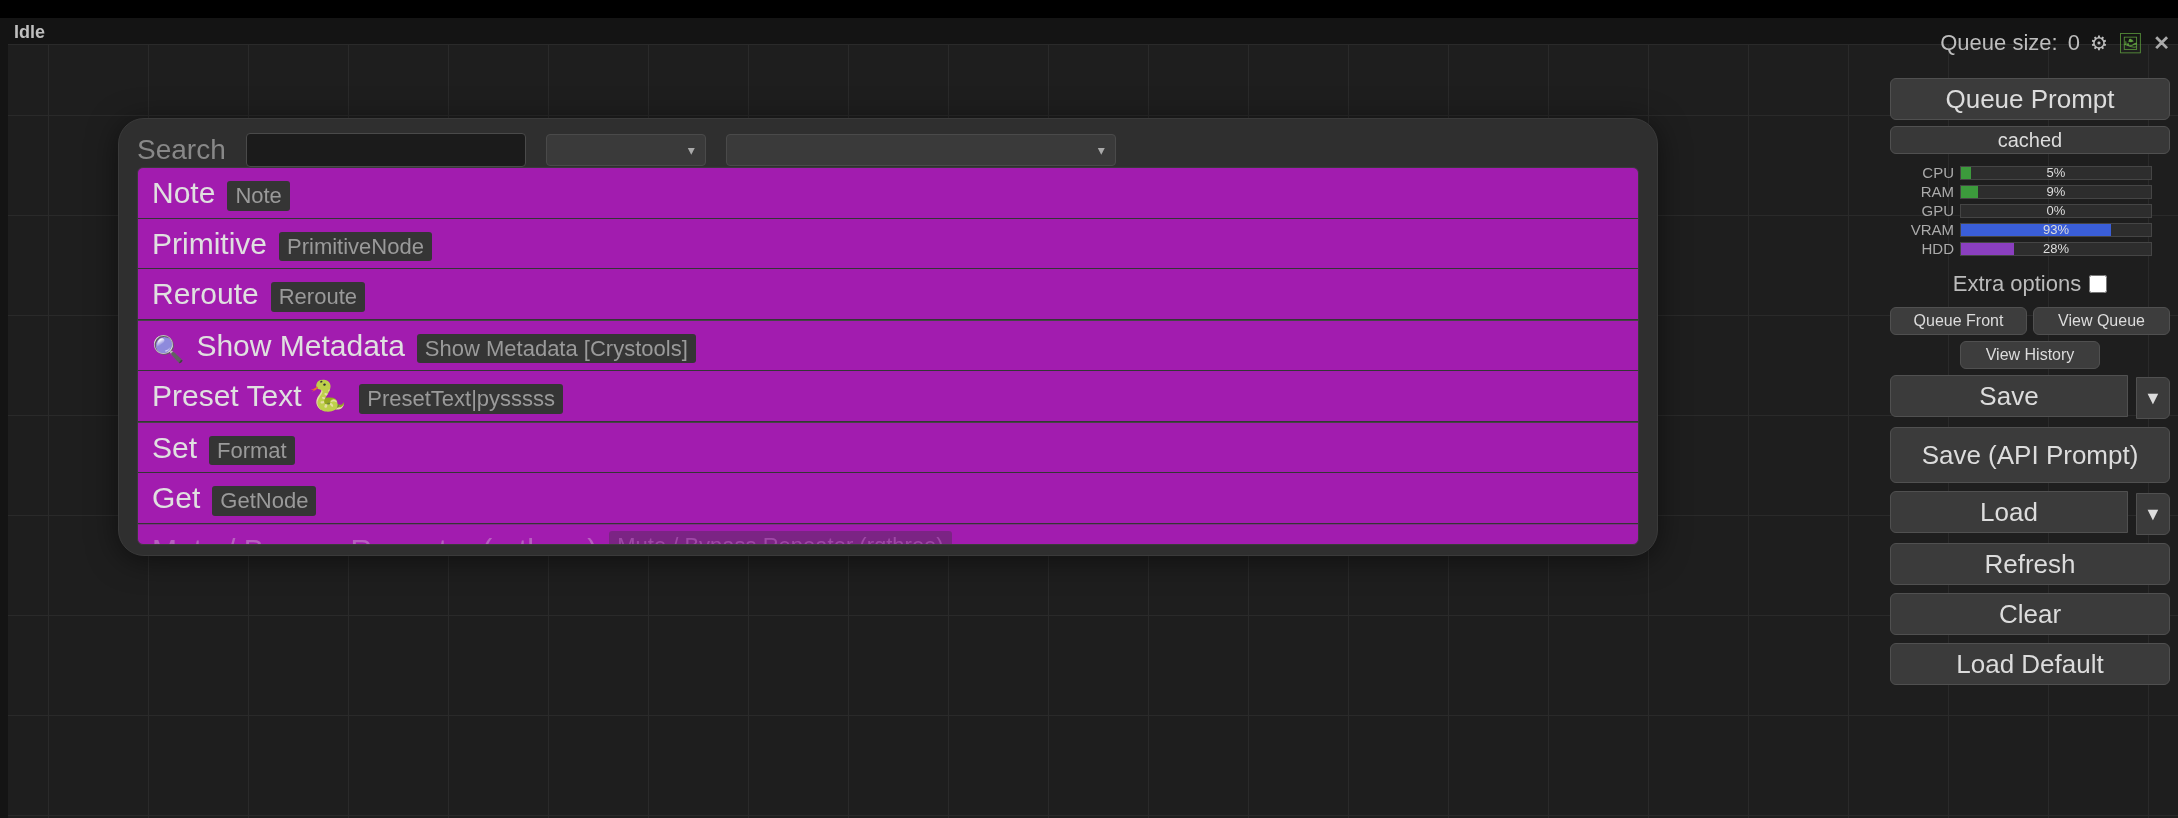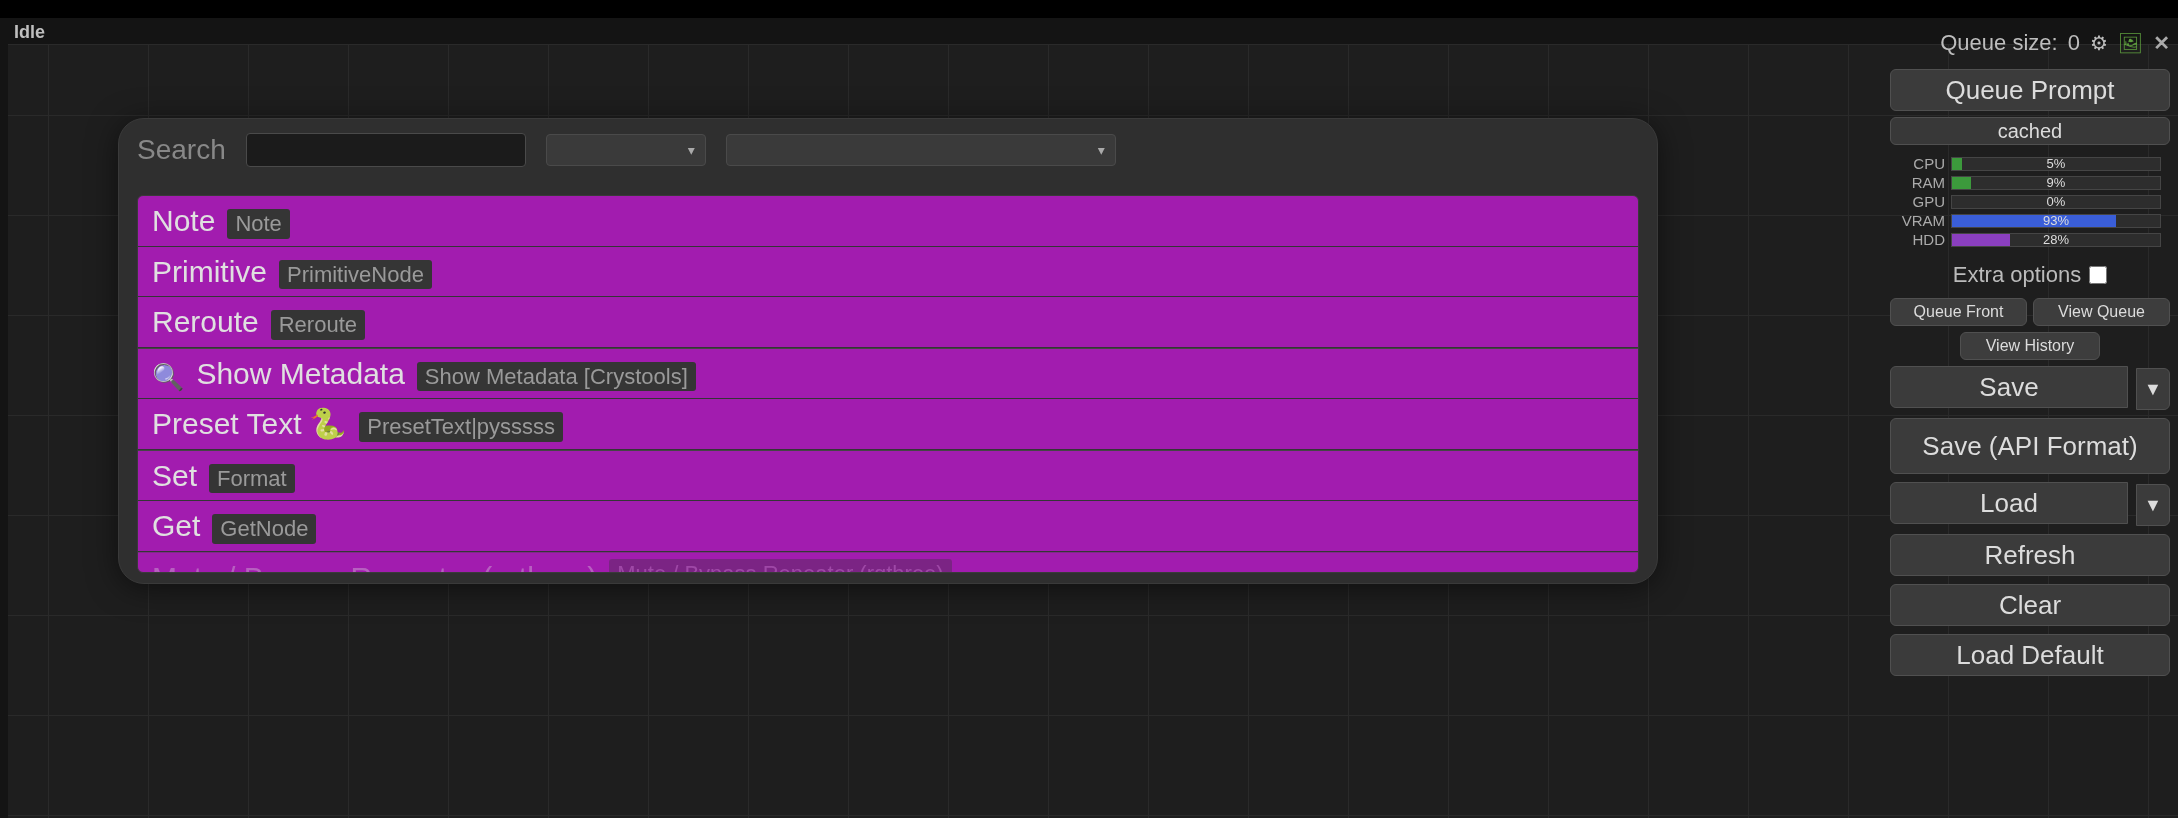--- a/index.html
+++ b/index.html
@@ -45,21 +45,21 @@
     left: 118px; top: 118px;
     width: 1540px;
     background: #2f2f2f;
     border: 1px solid #3a3a3a;
     border-radius: 26px;
     padding: 14px 18px 10px 18px;
     box-shadow: 0 4px 30px rgba(0,0,0,.5);
   }
   .search-row {
     display: flex; align-items: center; gap: 20px;
-    margin-bottom: 28px;
+    margin-bottom: 0;
   }
   .search-label { font-size: 28px; color: #888; }
   .search-input {
     width: 280px; height: 34px;
     background: #1b1b1b; border: 1px solid #4a4a4a;
     border-radius: 4px; color: #ddd; font-size: 18px;
     padding: 0 8px;
   }
   .select-box {
     height: 32px;
@@ -103,21 +103,21 @@
   
   .panel {
     position: absolute;
     top: 30px; right: 8px;
     width: 280px;
     display: flex; flex-direction: column; gap: 6px;
   }
   .queue-size-row {
     display: flex; align-items: center; justify-content: flex-end;
     gap: 10px; color: #bdbdbd; font-size: 22px;
-    margin-bottom: 7px;
+    margin-bottom: 16px;
   }
   .gear-icon, .pic-icon, .close-icon { font-size: 20px; }
   .pic-icon { color: #5e9e3e; }
   .close-icon { color: #aaa; font-weight: bold; }
 
   .btn {
     background: #3b3b3b; border: 1px solid #505050;
     color: #dcdcdc; border-radius: 6px;
     text-align: center; cursor: pointer;
     display: flex; align-items: center; justify-content: center;
@@ -131,21 +131,21 @@
 
   
   .btn-split { display: flex; gap: 8px; }
   .btn-split .main { flex: 1; border-radius: 6px 0 0 6px; }
   .btn-split .arrow {
     width: 34px; border-radius: 0 6px 6px 0;
     font-size: 18px;
   }
 
   
-  .meters { display: flex; flex-direction: column; gap: 2px; margin: 4px 9px; }
+  .meters { display: flex; flex-direction: column; gap: 2px; margin: 4px 18px; }
   .meter-row { display: flex; align-items: center; font-size: 15px; }
   .meter-label { width: 52px; text-align: right; color: #aaa; padding-right: 6px;}
   .meter-bar {
     flex: 1; height: 14px; background: #2d2d2d;
     border: 1px solid #454545; position: relative;
   }
   .meter-fill { position: absolute; left: 0; top: 0; bottom: 0; }
   .meter-val {
     position: absolute; left: 0; right: 0; top: 0; bottom: 0;
     display: flex; align-items: center; justify-content: center;
@@ -284,21 +284,21 @@
   </div>
   <div style="display:flex; justify-content:center;">
     <div class="btn btn-sm" style="width:140px">View History</div>
   </div>
 
   <div class="btn-split">
     <div class="btn btn-lg main">Save</div>
     <div class="btn btn-lg arrow">▼</div>
   </div>
 
-  <div class="btn btn-lg" style="height:56px; line-height:1.1;">Save (API Format)</div>
+  <div class="btn btn-lg" style="height:56px; line-height:1.1;">Save (API Prompt)</div>
 
   <div class="btn-split">
     <div class="btn btn-lg main">Load</div>
     <div class="btn btn-lg arrow">▼</div>
   </div>
 
   <div class="btn btn-lg">Refresh</div>
   <div class="btn btn-lg">Clear</div>
   <div class="btn btn-lg">Load Default</div>
 </div>

